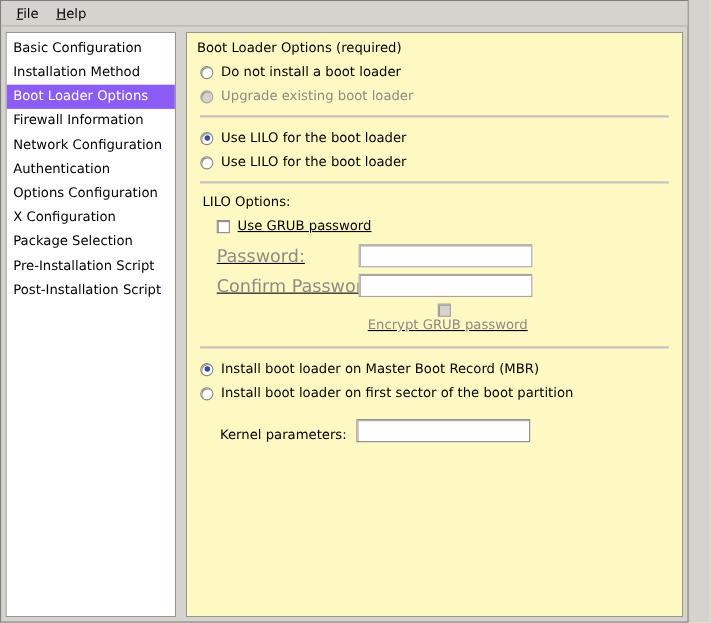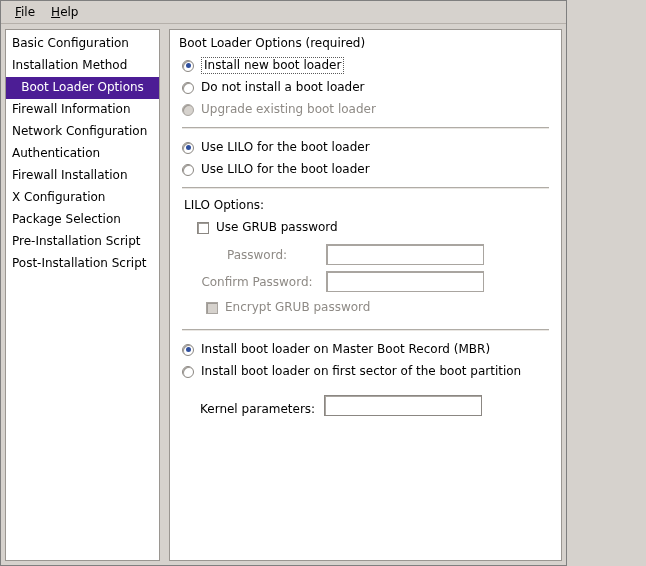--- a/index.html
+++ b/index.html
@@ -10,21 +10,21 @@
     width: 646px;
     height: 566px;
     background: #d6d2cd;
     font-family: "DejaVu Sans", "Liberation Sans", sans-serif;
     font-size: 12px;
     color: #000000;
     overflow: hidden;
   }
   .window {
     position: relative;
-    width: 567px;
+    width: 626px;
     height: 566px;
     background: #d6d2cd;
     border: 1px solid #7f7f7f;
     box-sizing: border-box;
   }
   
   .menubar {
     height: 23px;
     background: #d6d2cd;
     border-bottom: 1px solid #b5b0aa;
@@ -66,29 +66,28 @@
   }
   .side-item {
     padding: 3px 6px 4px 6px;
     font-size: 12px;
     line-height: 15px;
     color: #000;
     cursor: default;
     white-space: nowrap;
   }
   .side-item.selected {
-    background: #4c1d95;
+    background: #8b5cf6;
     color: #ffffff;
-    text-align: center;
   }
   
   .panel {
     flex: 1;
     margin-left: 9px;
-    background: #ffffff;
+    background: #fef9c3;
     border: 1px solid #9a9691;
     box-sizing: border-box;
     position: relative;
   }
   .group-title {
     position: absolute;
     top: 6px;
     left: 9px;
     font-size: 12px;
     color: #000;
@@ -162,29 +161,30 @@
     background: #b0aca6;
     border-bottom: 1px solid #e9e6e2;
     margin: 8px 0 9px 0;
   }
   .subgroup-title {
     font-size: 12px;
     margin: 0 0 6px 2px;
   }
   .indent {
     margin-left: 15px;
+    text-decoration: underline;
   }
   .field-row {
     display: flex;
     align-items: center;
     margin-bottom: 6px;
   }
   .field-label {
-    font-size: 12px;
-    text-align: center;
+    font-size: 16px;
+    text-align: left;
     white-space: nowrap;
   }
   .field-label.disabled {
     color: #8e8a85;
   }
   .textfield {
     background: #ffffff;
     border: 1px solid #8b8782;
     box-shadow: inset 1px 1px 0 #a9a5a0;
     height: 21px;
@@ -227,37 +227,33 @@
 
   <div class="content">
 
     <div class="sidebar">
       <div class="side-item"><span>Basic Configuration</span></div>
       <div class="side-item"><span>Installation Method</span></div>
       <div class="side-item selected"><span>Boot Loader Options</span></div>
       <div class="side-item"><span>Firewall Information</span></div>
       <div class="side-item"><span>Network Configuration</span></div>
       <div class="side-item"><span>Authentication</span></div>
-      <div class="side-item"><span>Firewall Installation</span></div>
+      <div class="side-item"><span>Options Configuration</span></div>
       <div class="side-item"><span>X Configuration</span></div>
       <div class="side-item"><span>Package Selection</span></div>
       <div class="side-item"><span>Pre-Installation Script</span></div>
       <div class="side-item"><span>Post-Installation Script</span></div>
     </div>
 
     <div class="panel">
       <div class="group-title">Boot Loader Options (required)</div>
 
       <div class="panel-body">
 
         <div class="row">
-          <span class="radio checked"></span>
-          <span class="lbl focus">Install new boot loader</span>
-        </div>
-        <div class="row">
           <span class="radio"></span>
           <span class="lbl">Do not install a boot loader</span>
         </div>
         <div class="row">
           <span class="radio disabled"></span>
           <span class="lbl disabled">Upgrade existing boot loader</span>
         </div>
 
         <div class="sep"></div>
 
@@ -283,21 +279,21 @@
           <div class="field-row" style="margin-top:7px;">
             <div class="field-label disabled pw-label-col">Password:</div>
             <input class="textfield pw-field disabled" type="password" disabled="" value="" style="">
           </div>
 
           <div class="field-row">
             <div class="field-label disabled pw-label-col">Confirm Password:</div>
             <input class="textfield pw-field disabled" type="password" disabled="" value="" style="">
           </div>
 
-          <div class="row" style="margin-top:4px; margin-left:9px;">
+          <div class="row" style="margin-top:4px; margin-left:9px;flex-direction:column;">
             <span class="checkbox disabled"></span>
             <span class="lbl disabled">Encrypt GRUB password</span>
           </div>
         </div>
 
         <div class="sep" style="margin-top:12px;"></div>
 
         <div class="row">
           <span class="radio checked"></span>
           <span class="lbl">Install boot loader on Master Boot Record (MBR)</span>

